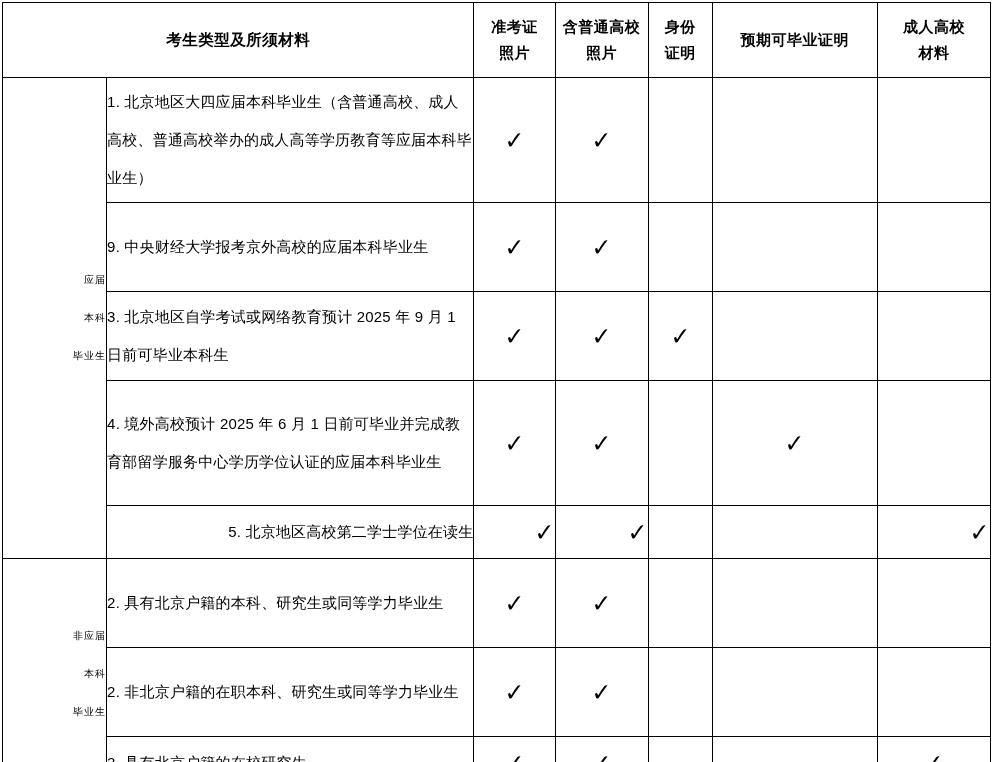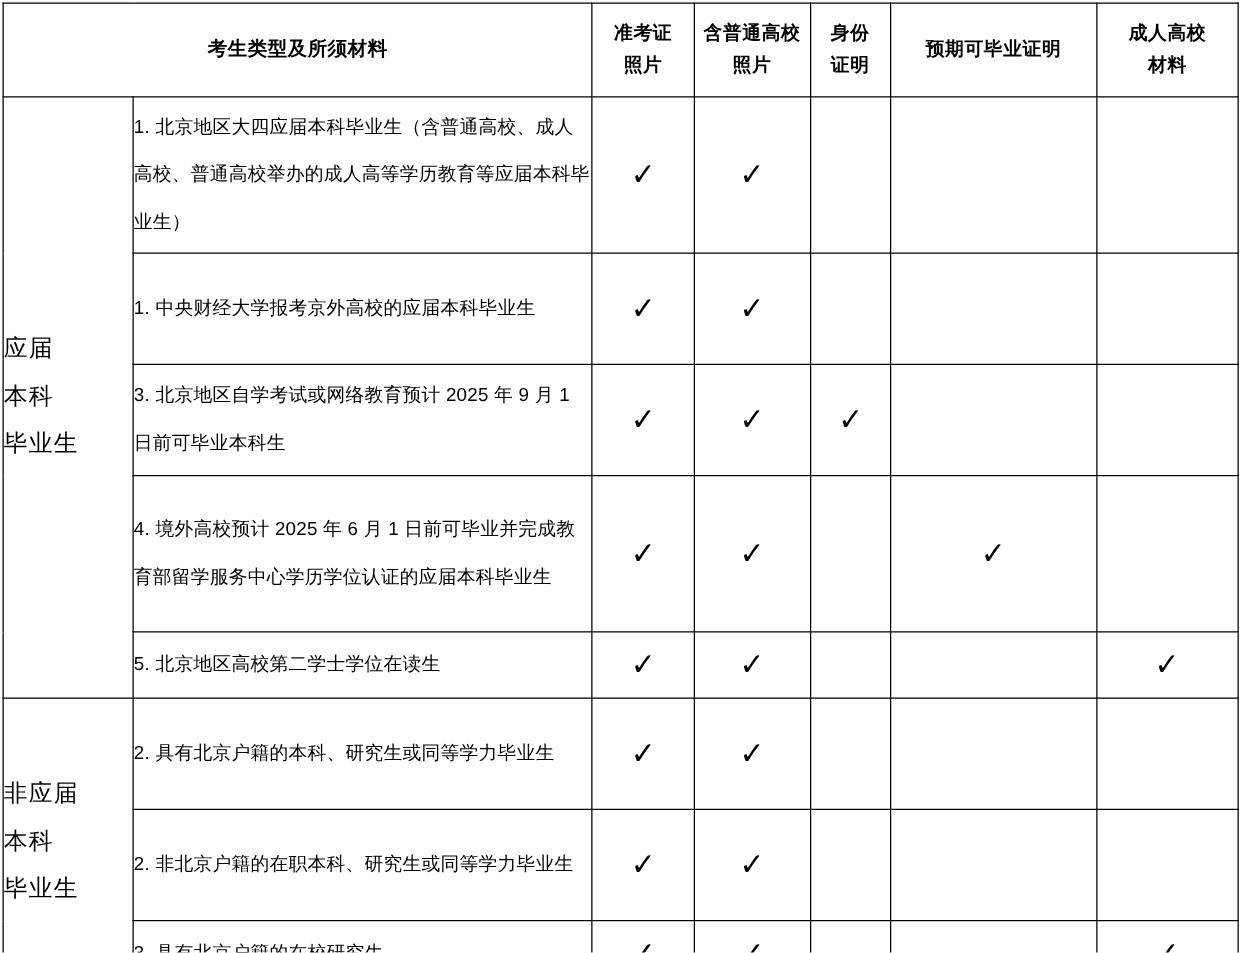--- a/index.html
+++ b/index.html
@@ -47,22 +47,22 @@
     line-height: 26px;
     text-align: center;
     height: 74px;
     letter-spacing: 0.5px;
   }
   thead th.desc-head {
     font-size: 15.5px;
     margin-left: 15px;
   }
   .group-cell {
-    text-align: left;
-    font-size: 19px;
+    text-align: right;
+    font-size: 10px;
     line-height: 38px;
     letter-spacing: 1px;
   }
   .desc-cell {
     font-size: 15px;
     line-height: 38px;
     padding: 6px 10px 6px 12px;
     text-align: left;
     letter-spacing: 0.2px;
   }
@@ -75,21 +75,21 @@
     line-height: 1;
     font-family: "DejaVu Sans", sans-serif;
     font-weight: bold;
     transform: scaleX(0.95);
   }
   
   tr.r1 td { height: 124px; }
   tr.r2 td { height: 88px; }
   tr.r3 td { height: 88px; }
   tr.r4 td { height: 124px; }
-  tr.r5 td { height: 52px; }
+  tr.r5 td { height: 52px; text-align: right; }
   tr.r6 td { height: 88px; }
   tr.r7 td { height: 88px; margin-left: 32px; }
   tr.r8 td { height: 52px; }
 </style>
 </head>
 <body>
 
 <div class="sheet">
   <table class="req-table">
     <colgroup>
@@ -134,21 +134,21 @@
           <span>毕业生</span>
         </td>
         <td class="desc-cell">1. 北京地区大四应届本科毕业生（含普通高校、成人高校、普通高校举办的成人高等学历教育等应届本科毕业生）</td>
         <td class="mark-cell"><span class="check">✓</span></td>
         <td class="mark-cell"><span class="check">✓</span></td>
         <td class="mark-cell"><span class="check"></span></td>
         <td class="mark-cell"><span class="check"></span></td>
         <td class="mark-cell"><span class="check"></span></td>
       </tr>
       <tr class="r2">
-        <td class="desc-cell">1. 中央财经大学报考京外高校的应届本科毕业生</td>
+        <td class="desc-cell">9. 中央财经大学报考京外高校的应届本科毕业生</td>
         <td class="mark-cell"><span class="check">✓</span></td>
         <td class="mark-cell"><span class="check">✓</span></td>
         <td class="mark-cell"><span class="check"></span></td>
         <td class="mark-cell"><span class="check"></span></td>
         <td class="mark-cell"><span class="check"></span></td>
       </tr>
       <tr class="r3">
         <td class="desc-cell">3. 北京地区自学考试或网络教育预计 2025 年 9 月 1 日前可毕业本科生</td>
         <td class="mark-cell"><span class="check">✓</span></td>
         <td class="mark-cell"><span class="check">✓</span></td>

